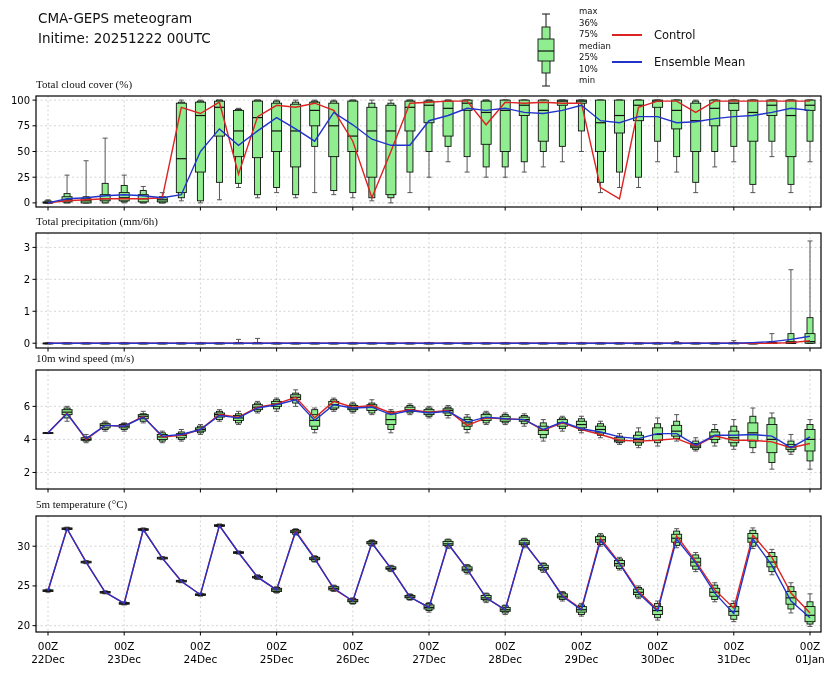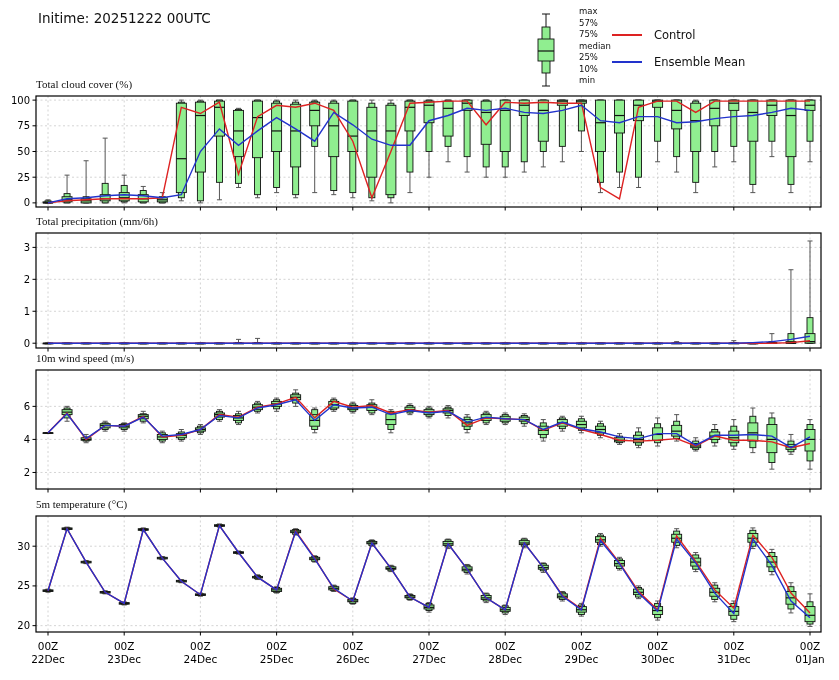--- a/index.html
+++ b/index.html
@@ -1176,35 +1176,36 @@
       <text x="581.4" y="663" class="xtick">29Dec</text>
       <text x="657.6" y="650" class="xtick">00Z</text>
       <text x="657.6" y="663" class="xtick">30Dec</text>
       <text x="733.8" y="650" class="xtick">00Z</text>
       <text x="733.8" y="663" class="xtick">31Dec</text>
       <text x="810" y="650" class="xtick">00Z</text>
       <text x="810" y="663" class="xtick">01Jan</text>
     </svg>
 
   <div class="header">
+    <div>CMA-GEPS meteogram</div>
     <div>Initime: 20251222 00UTC</div>
   </div>
 
   <div class="box-legend">
     <svg width="24" height="88">
       <line x1="12" y1="8" x2="12" y2="80" stroke="#111" stroke-width="1"></line>
       <line x1="8" y1="8" x2="16" y2="8" stroke="#111" stroke-width="1"></line>
       <line x1="8" y1="80" x2="16" y2="80" stroke="#111" stroke-width="1"></line>
       <rect class="gshape gfill" x="8" y="21" width="8" height="46" fill="#90EE90"></rect>
       <rect class="gshape gfill" x="4" y="33" width="16" height="22" fill="#90EE90"></rect>
       <line x1="4" y1="45" x2="20" y2="45" stroke="#111" stroke-width="1.2"></line>
     </svg>
     <div class="box-legend-labels">
       <span>max</span>
-      <span>57%</span>
+      <span>36%</span>
       <span>75%</span>
       <span>median</span>
       <span>25%</span>
       <span>10%</span>
       <span>min</span>
     </div>
   </div>
 
   <div class="line-legend">
     <div class="line-legend-row">

